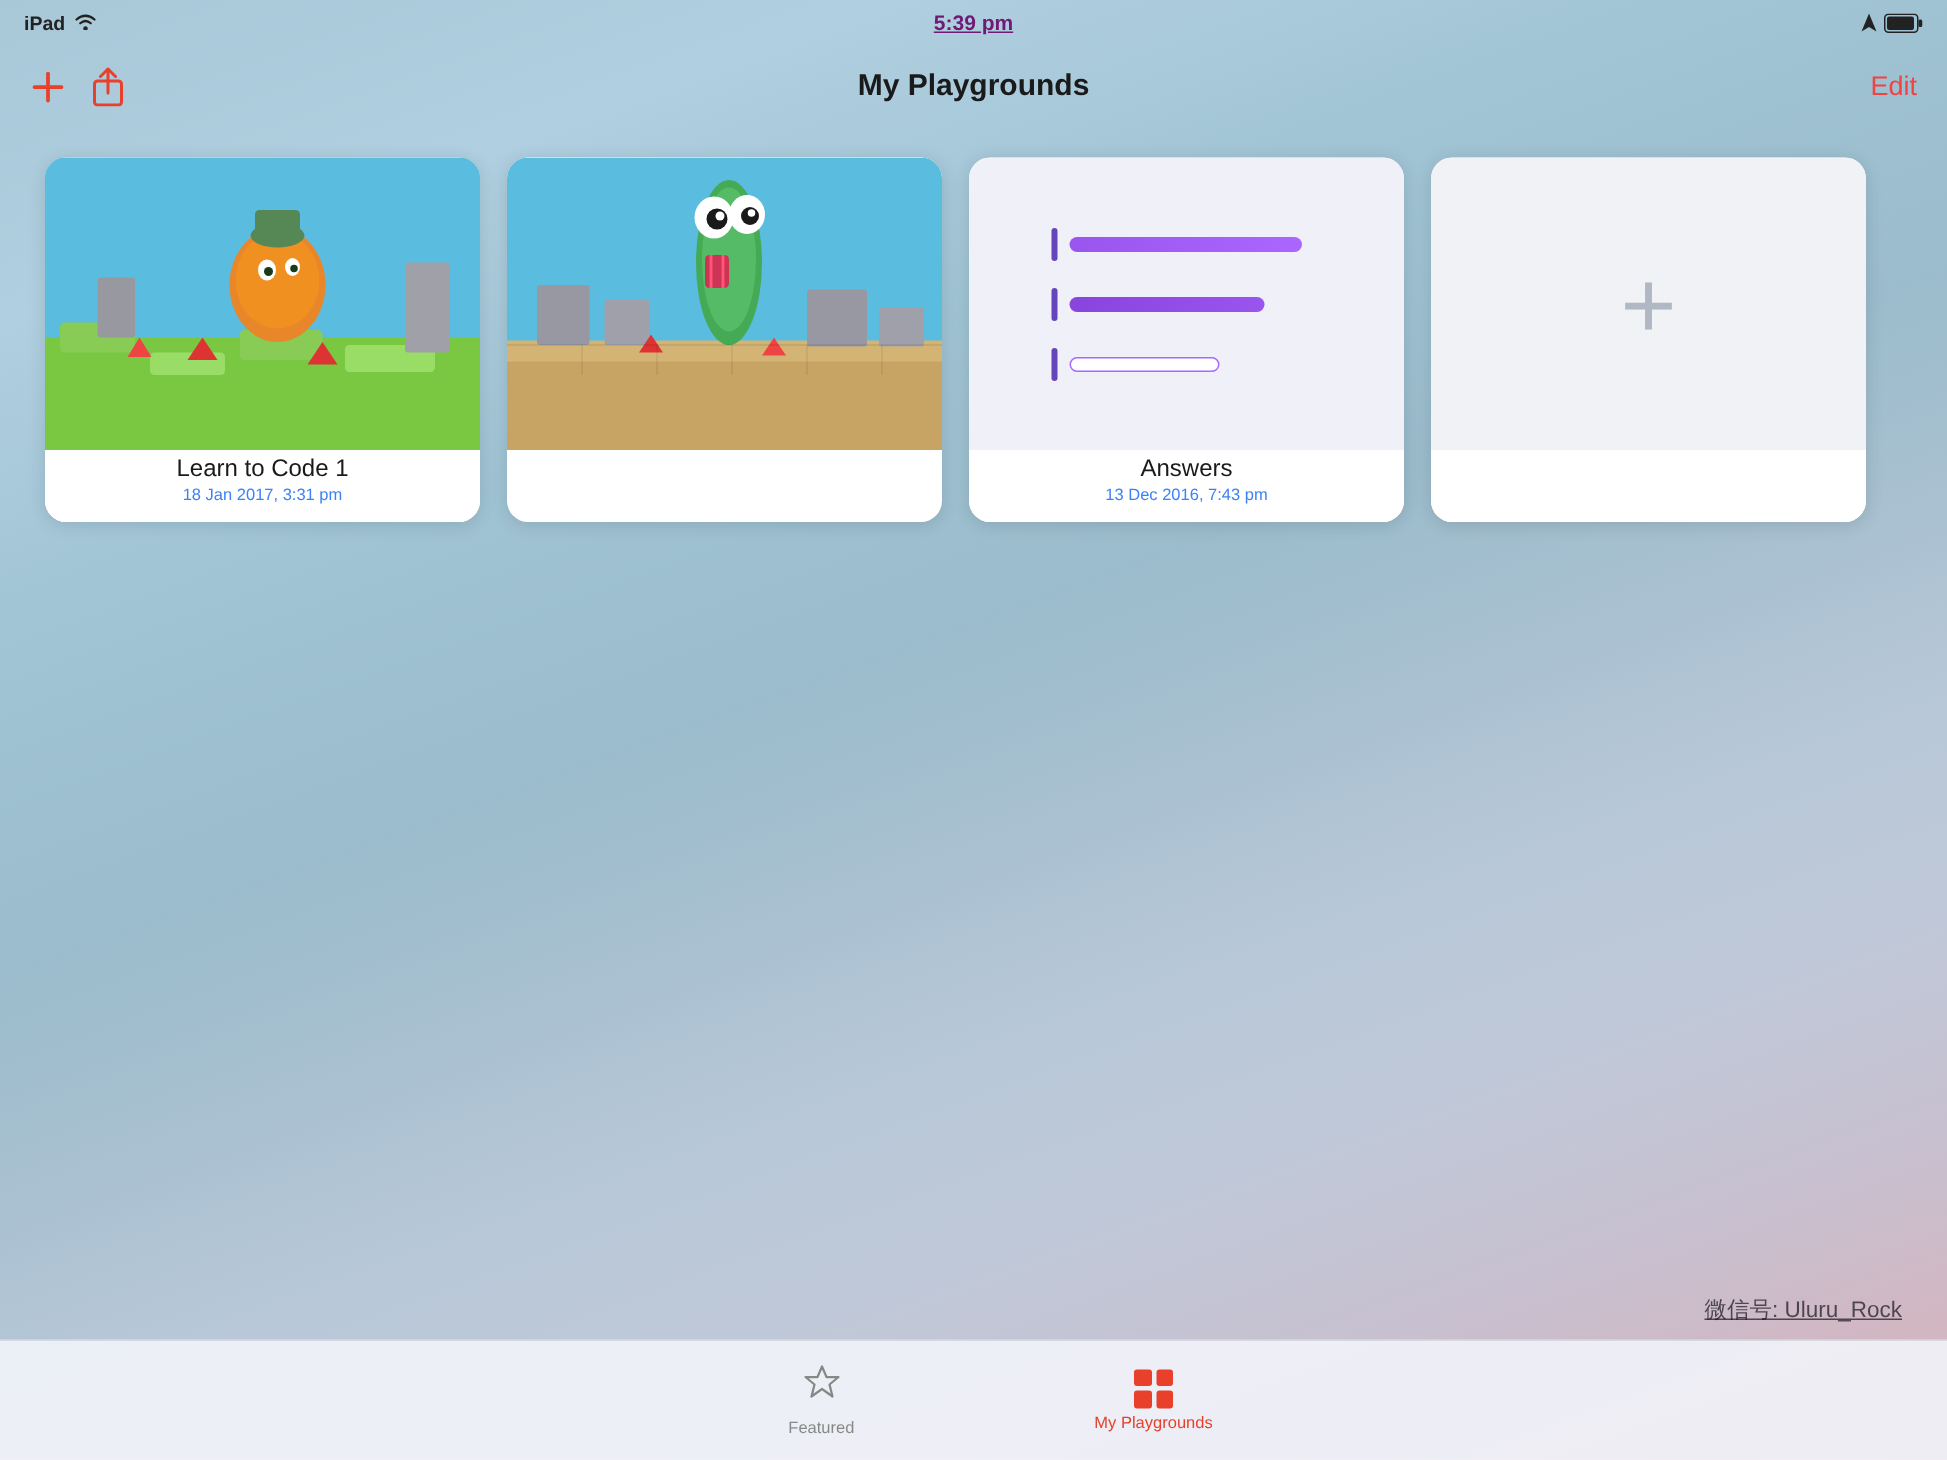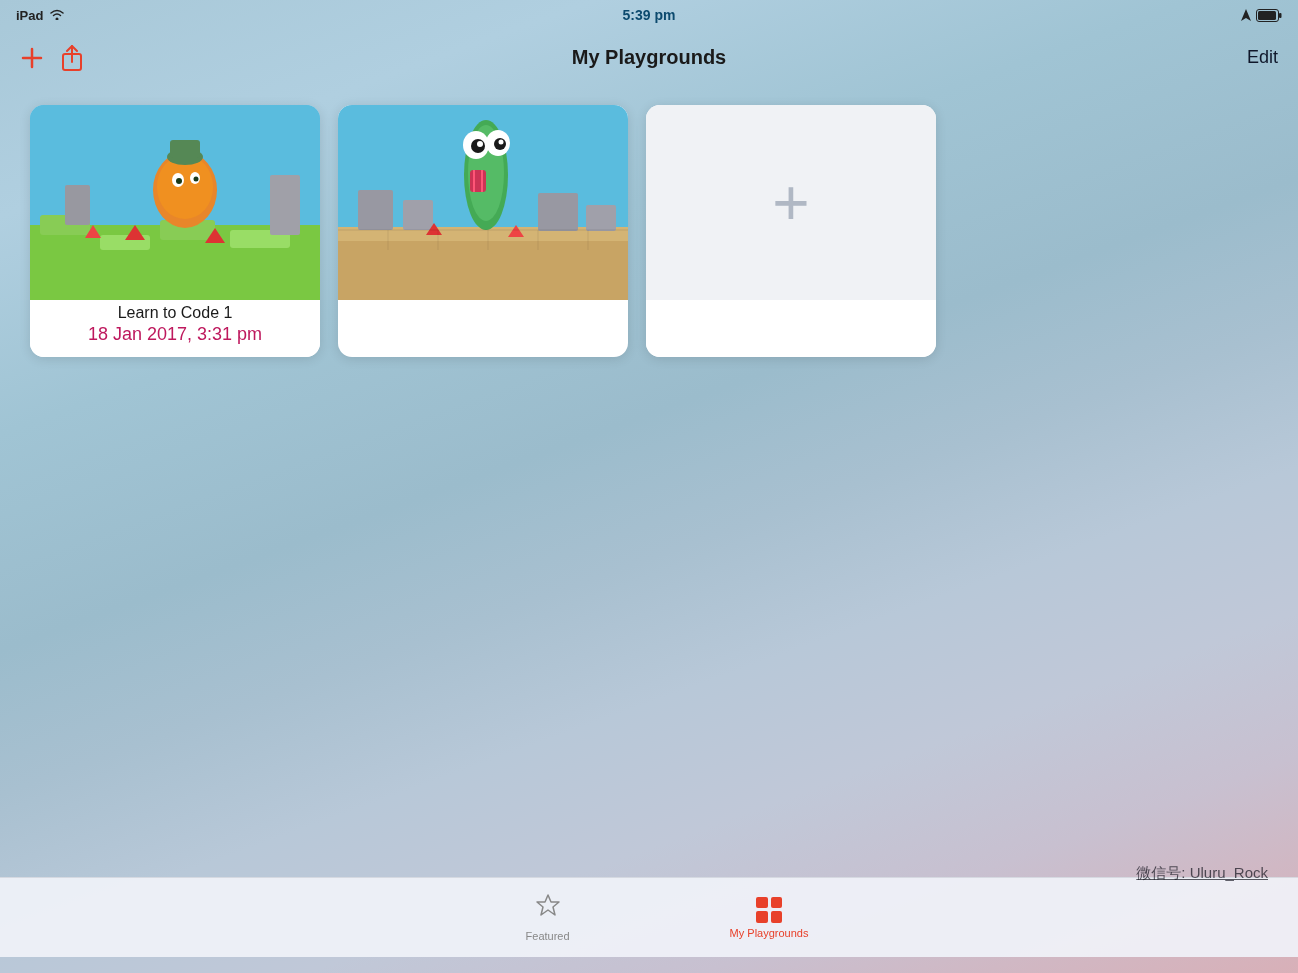--- a/index.html
+++ b/index.html
@@ -53,24 +53,25 @@
       color: #222;
     }
 
     .wifi-icon {
       font-size: 13px;
     }
 
     .status-center {
       font-size: 14px;
       font-weight: 600;
-      color: #0c4a6e;
+      color: #701a75;
       position: absolute;
       left: 50%;
       transform: translateX(-50%);
+      text-decoration: underline;
     }
 
     .status-right {
       display: flex;
       align-items: center;
       gap: 4px;
       font-size: 12px;
       color: #222;
     }
 
@@ -110,21 +111,21 @@
       display: flex;
       align-items: center;
     }
 
     .nav-right {
       position: absolute;
       right: 20px;
     }
 
     .edit-btn {
-      color: #0f172a;
+      color: #ef4444;
       font-size: 18px;
       cursor: pointer;
       font-weight: 400;
     }
 
     
     .content {
       position: absolute;
       top: 85px;
       left: 0; right: 0;
@@ -169,22 +170,22 @@
     }
 
     .card-title {
       font-size: 16px;
       font-weight: 500;
       color: #1a1a1a;
       text-align: center;
     }
 
     .card-date {
-      font-size: 18px;
-      color: #be185d;
+      font-size: 11px;
+      color: #3b82f6;
       text-align: center;
       margin-top: 2px;
     }
 
     
     .thumbnail-answers {
       background: #f0f0f8;
       display: flex;
       flex-direction: column;
       justify-content: center;
@@ -222,21 +223,21 @@
     .plus-circle {
       font-size: 64px;
       color: #b0b8c4;
       font-weight: 200;
       line-height: 1;
     }
 
     
     .tab-bar {
       position: absolute;
-      bottom: 16px; left: 0; right: 0;
+      bottom: 0; left: 0; right: 0;
       height: 80px;
       background: rgba(240, 242, 248, 0.92);
       border-top: 1px solid rgba(180,185,195,0.4);
       display: flex;
       align-items: center;
       justify-content: center;
       gap: 160px;
       z-index: 10;
       padding-left: 36px;
     }
@@ -426,20 +427,46 @@
           <line x1="0" y1="125" x2="290" y2="125" stroke="rgba(0,0,0,0.1)" stroke-width="1"></line>
           <line x1="50" y1="125" x2="50" y2="145" stroke="rgba(0,0,0,0.08)" stroke-width="1"></line>
           <line x1="100" y1="125" x2="100" y2="145" stroke="rgba(0,0,0,0.08)" stroke-width="1"></line>
           <line x1="150" y1="125" x2="150" y2="145" stroke="rgba(0,0,0,0.08)" stroke-width="1"></line>
           <line x1="200" y1="125" x2="200" y2="145" stroke="rgba(0,0,0,0.08)" stroke-width="1"></line>
           <line x1="250" y1="125" x2="250" y2="145" stroke="rgba(0,0,0,0.08)" stroke-width="1"></line>
         </svg>
       </div>
     </div>
 
+    <div class="card">
+      <div class="card-thumbnail thumbnail-answers">
+
+        <div style="width:100%; padding: 20px 25px; display:flex; flex-direction:column; gap:18px; height:100%; justify-content:center;">
+
+          <div class="code-line">
+            <div class="code-dot" style="background:#6644bb;"></div>
+            <div class="code-bar" style="width:155px; background: linear-gradient(90deg, #9955ee, #aa66ff);"></div>
+          </div>
+
+          <div class="code-line">
+            <div class="code-dot" style="background:#6644bb;"></div>
+            <div class="code-bar" style="width:130px; background: linear-gradient(90deg, #8844dd, #9955ee);"></div>
+          </div>
+
+          <div class="code-line">
+            <div class="code-dot" style="background:#6644bb;"></div>
+            <div class="code-bar" style="width:100px; background:white; border:1.5px solid #aa66ff;"></div>
+          </div>
+        </div>
+      </div>
+      <div class="card-info">
+        <div class="card-title">Answers</div>
+        <div class="card-date">13 Dec 2016, 7:43 pm</div>
+      </div>
+    </div>
 
     <div class="card">
       <div class="card-thumbnail card-new" style="height:195px;">
         <span class="plus-circle">+</span>
       </div>
       <div class="card-info">
         <div class="card-title" style="color: transparent;">&nbsp;</div>
         <div class="card-date">&nbsp;</div>
       </div>
     </div>

